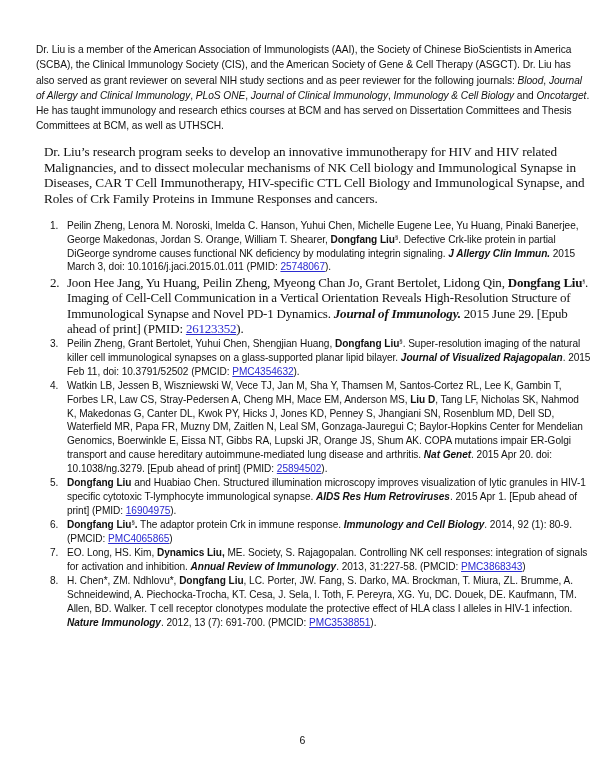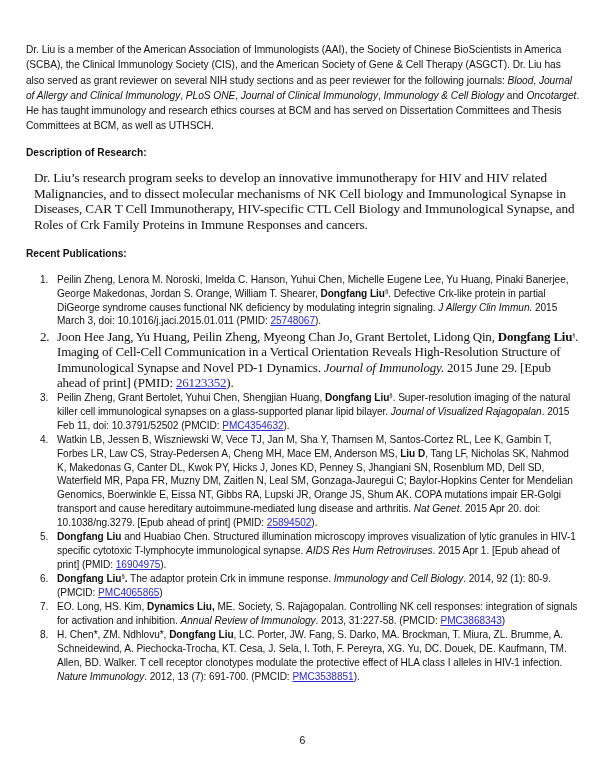--- a/index.html
+++ b/index.html
@@ -1,45 +1,43 @@
 <!DOCTYPE html>
 <html><head>
 <meta charset="utf-8">
 <style>
   html, body { margin: 0; padding: 0; background: #ffffff; }
   body { width: 605px; height: 768px; position: relative; overflow: hidden; color: #111; }
-  .page { position: absolute; left: 26px; top: 42px; width: 555px; }
+  .page { position: absolute; left: 36px; top: 42px; width: 555px; }
   .sans { font-family: "Liberation Sans", "DejaVu Sans", sans-serif; }
   .serif { font-family: "Liberation Serif", "DejaVu Serif", serif; }
   .bio { font-size: 10.2px; line-height: 15.3px; margin: 0; letter-spacing: -0.05px; }
   .heading { font-size: 10.2px; font-weight: bold; margin: 12px 0 0 0; line-height: 14px; }
   .research { font-size: 13.2px; line-height: 15.8px; margin: 10px 0 0 8px; letter-spacing: -0.15px; }
   .heading2 { margin-top: 14px; }
   ol.pubs { list-style: none; margin: 12px 0 0 0; padding: 0; }
   ol.pubs li { position: relative; padding-left: 31px; margin: 0 0 0.5px 0; }
   ol.pubs li .num { position: absolute; left: 14px; top: 0; }
   .pub-sans { font-size: 10.1px; line-height: 13.8px; letter-spacing: -0.05px; }
   .pub-serif { font-size: 13px; line-height: 15.5px; letter-spacing: -0.2px; }
   .pub-serif .num { font-size: 13px; }
-  b.j { font-weight: normal; font-style: italic; }
+  b.j { font-weight: bold; font-style: italic; }
   a.link { color: #2b2bd1; text-decoration: underline; }
   sup { font-size: 6px; vertical-align: 4px; line-height: 0; }
   .footer { position: absolute; top: 734px; left: 0; width: 605px; text-align: center; font-size: 10.5px; }
 </style>
 </head>
 <body>
 
 <div class="page">
 
   <p class="bio sans"><span>Dr. Liu is a member of the American Association of Immunologists (AAI), the Society of Chinese BioScientists in America (SCBA), the Clinical Immunology Society (CIS), and the American Society of Gene &amp; Cell Therapy (ASGCT). Dr. Liu has also served as grant reviewer on several NIH study sections and as peer reviewer for the following journals: </span><i>Blood</i><span>, </span><i>Journal of Allergy and Clinical Immunology</i><span>, </span><i>PLoS ONE</i><span>, </span><i>Journal of Clinical Immunology</i><span>, </span><i>Immunology &amp; Cell Biology</i><span> and </span><i>Oncotarget</i><span>. He has taught immunology and research ethics courses at BCM and has served on Dissertation Committees and Thesis Committees at BCM, as well as UTHSCH.</span></p>
 
-  <div class="heading sans">Description of Research:</div>
   <p class="research serif">Dr. Liu’s research program seeks to develop an innovative immunotherapy for HIV and HIV related Malignancies, and to dissect molecular mechanisms of NK Cell biology and Immunological Synapse in Diseases, CAR T Cell Immunotherapy, HIV-specific CTL Cell Biology and Immunological Synapse, and Roles of Crk Family Proteins in Immune Responses and cancers.</p>
 
-  <div class="heading heading2 sans">Recent Publications:</div>
 
   <ol class="pubs">
 
     <li class="pub-sans sans">
       <span class="num">1.</span>
       <span>Peilin Zheng, Lenora M. Noroski, Imelda C. Hanson, Yuhui Chen, Michelle Eugene Lee, Yu Huang, Pinaki Banerjee, George Makedonas, Jordan S. Orange, William T. Shearer, </span><b>Dongfang Liu</b><sup>§</sup><span>. Defective Crk-like protein in partial DiGeorge syndrome causes functional NK deficiency by modulating integrin signaling. </span><b class="j">J Allergy Clin Immun.</b><span> 2015 March 3, doi: 10.1016/j.jaci.2015.01.011 (PMID: </span><a class="link">25748067</a><span>).</span>
     </li>
 
     <li class="pub-serif serif">
       <span class="num">2.</span>

